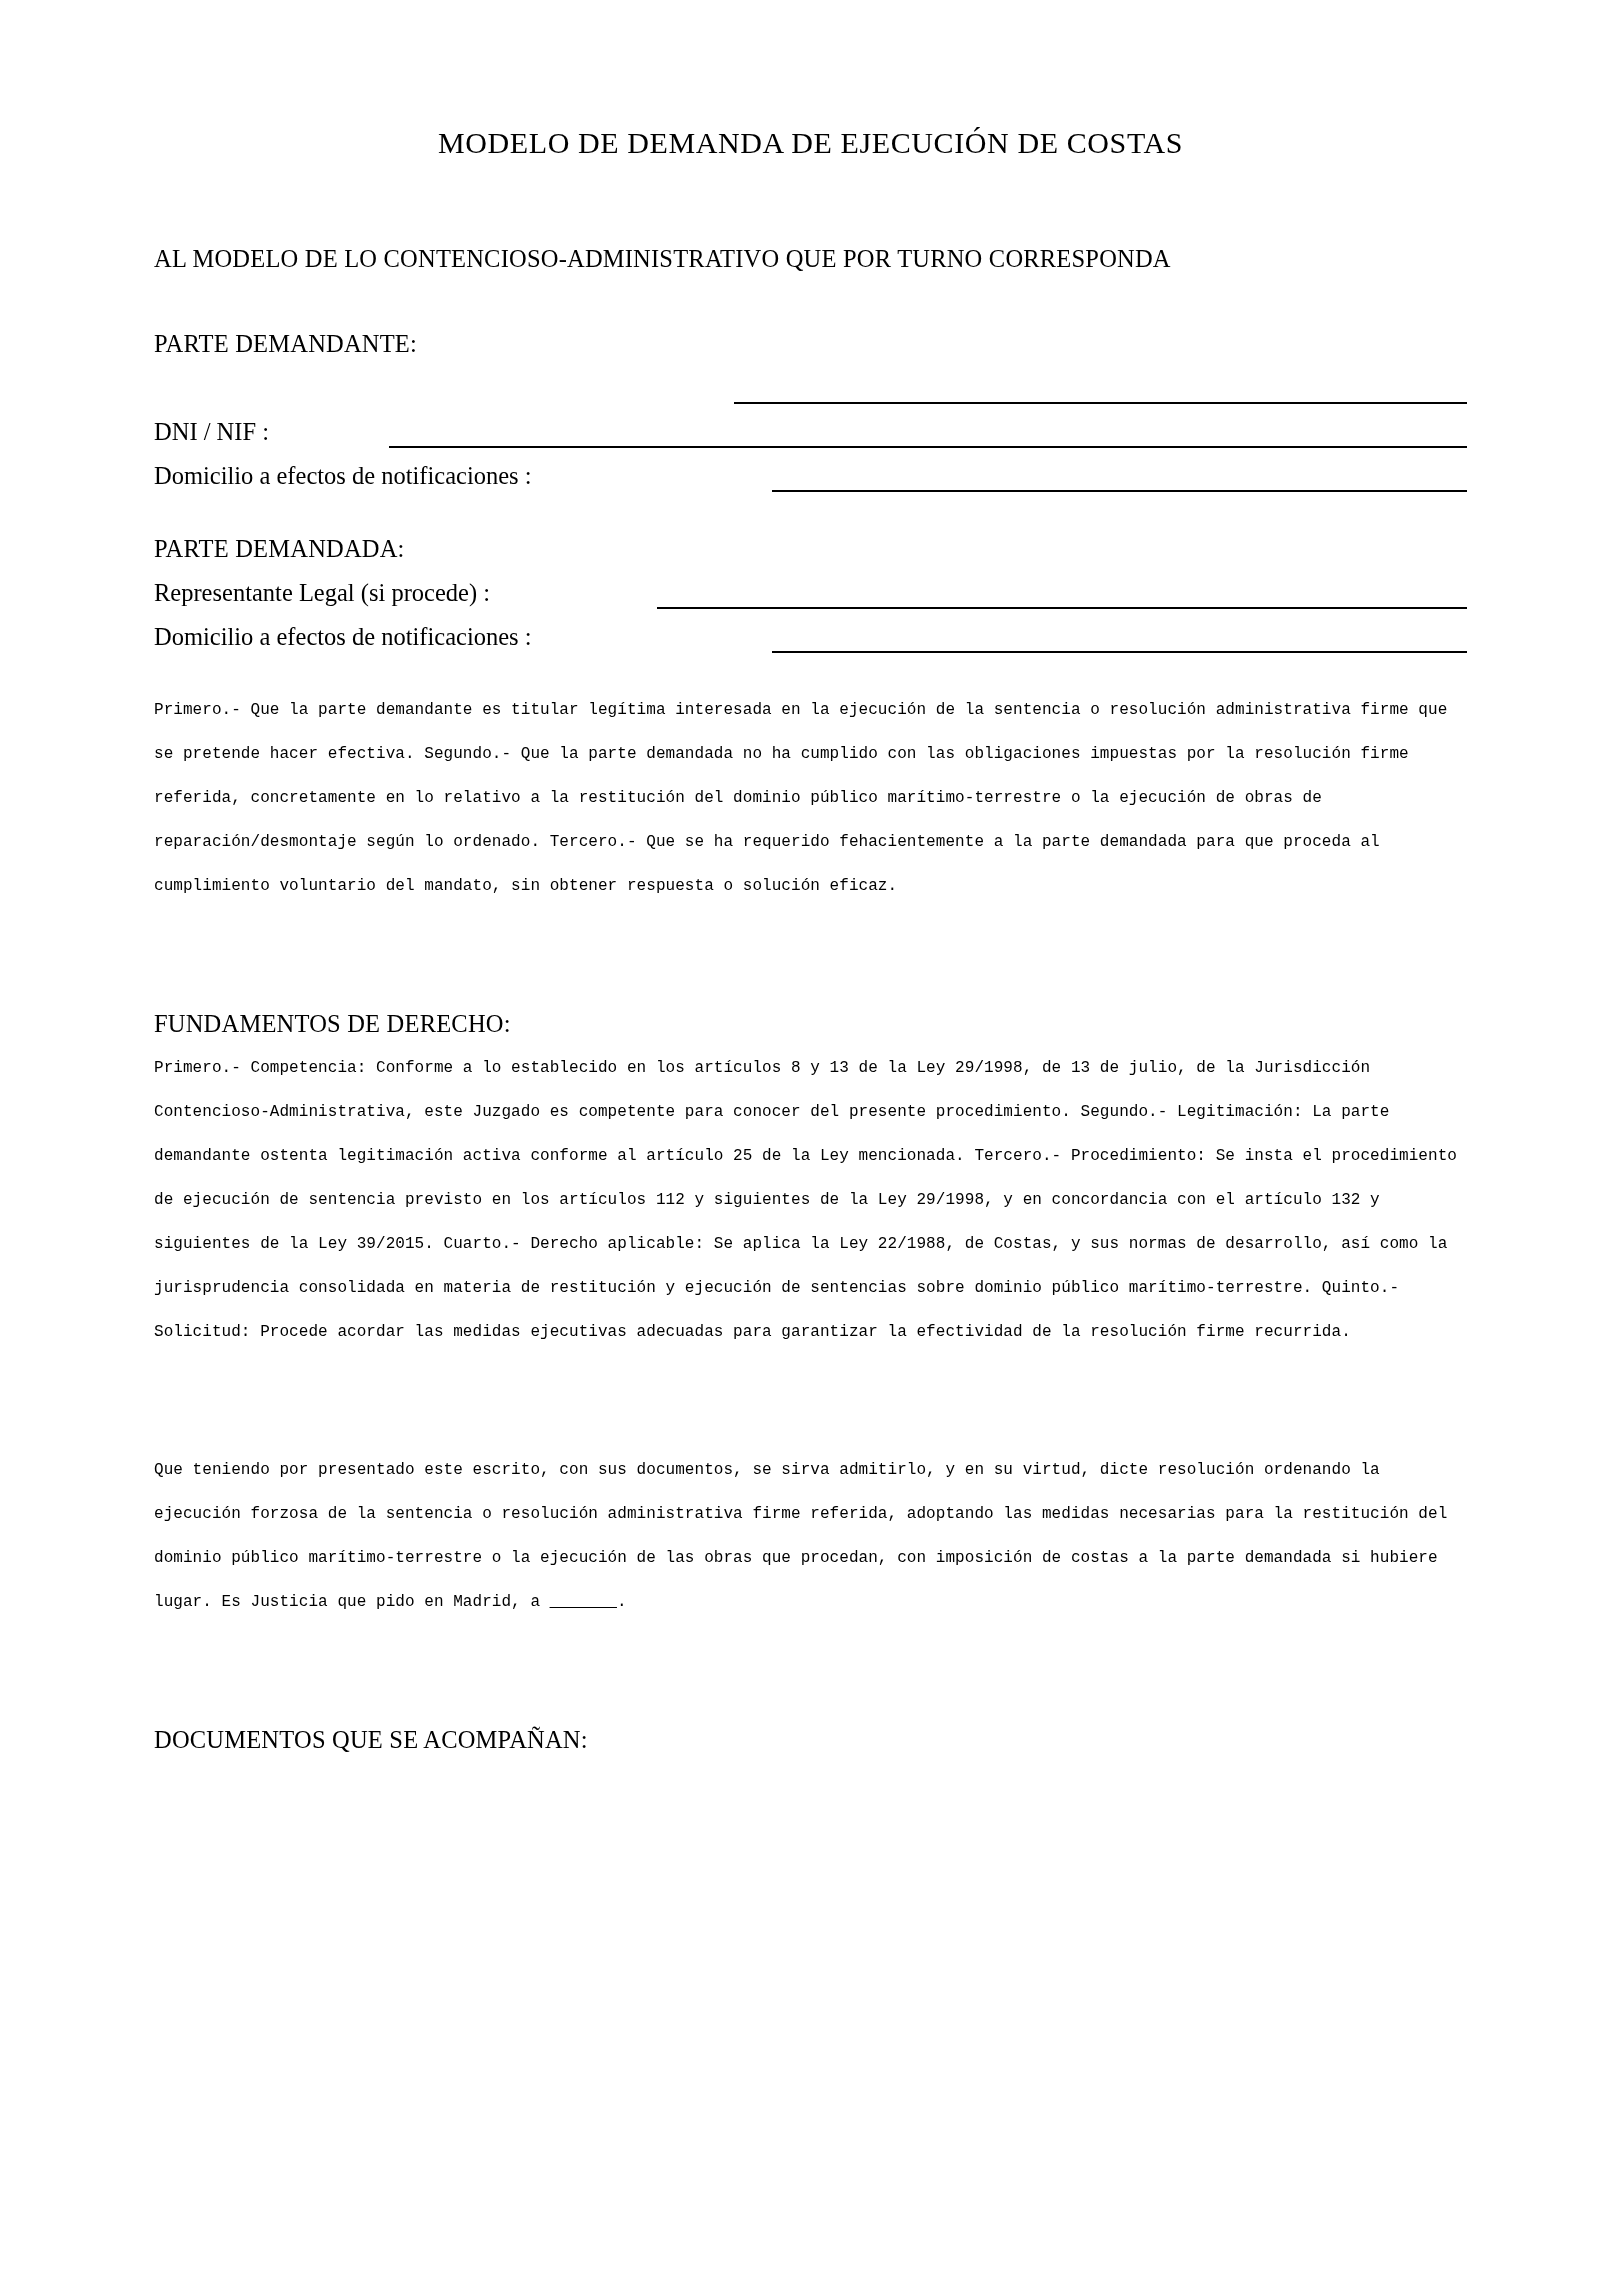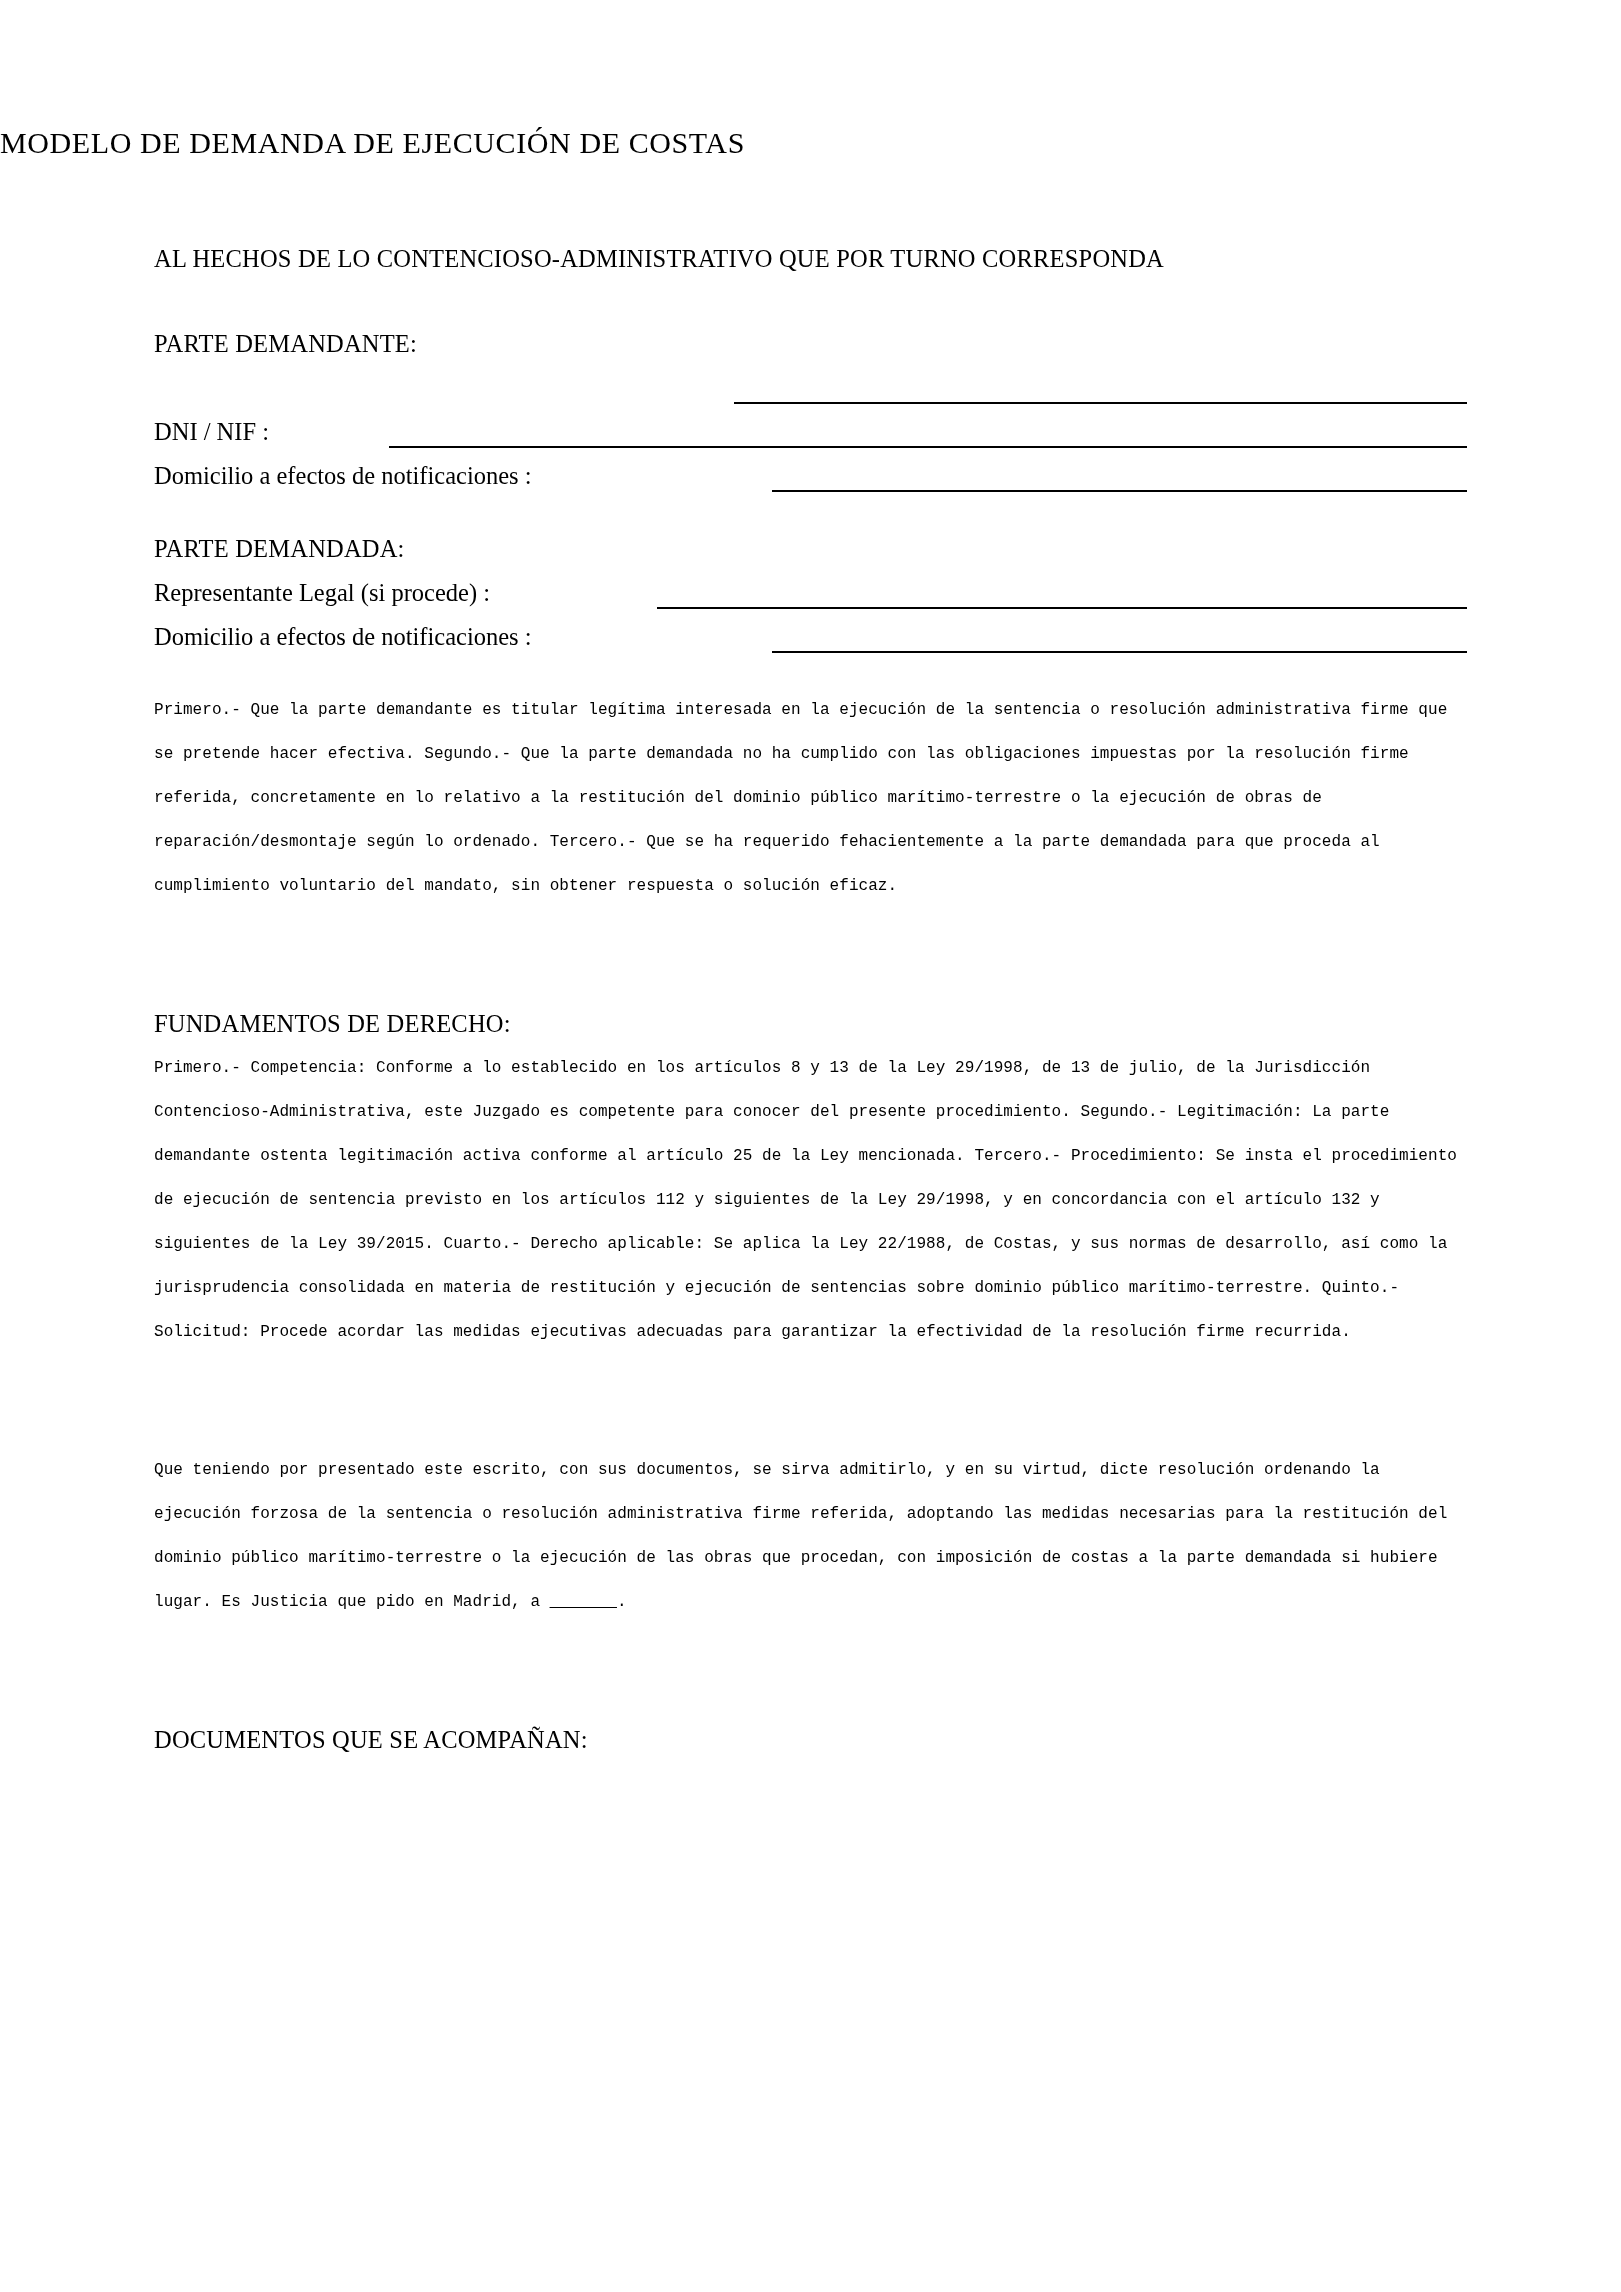--- a/index.html
+++ b/index.html
@@ -13,21 +13,21 @@
   }
   .page {
     position: relative;
     width: 1621px;
     height: 2293px;
     background: #ffffff;
     overflow: hidden;
     box-sizing: border-box;
   }
   .titleblock {
-    text-align: left;
+    text-align: center;
     margin-top: 116px;
   }
   .title-line {
     font-size: 30px;
     letter-spacing: 0.6px;
     line-height: 53px;
     white-space: nowrap;
   }
   .content {
     margin-left: 154px;
@@ -87,21 +87,21 @@
 <div class="page">
 
   <div class="titleblock">
     <div class="title-line">MODELO DE DEMANDA DE EJECUCIÓN DE COSTAS</div>
   </div>
 
   <div class="content">
 
     <div class="spacer-lg"></div>
 
-    <div class="heading-line">AL HECHOS DE LO CONTENCIOSO-ADMINISTRATIVO QUE POR TURNO CORRESPONDA</div>
+    <div class="heading-line">AL MODELO DE LO CONTENCIOSO-ADMINISTRATIVO QUE POR TURNO CORRESPONDA</div>
 
     <div class="spacer-md"></div>
 
     <div class="section-head">PARTE DEMANDANTE:</div>
 
     <div class="field-row">
       <span class="field-rule" style="width:733px"></span>
     </div>
 
     <div class="field-row">

